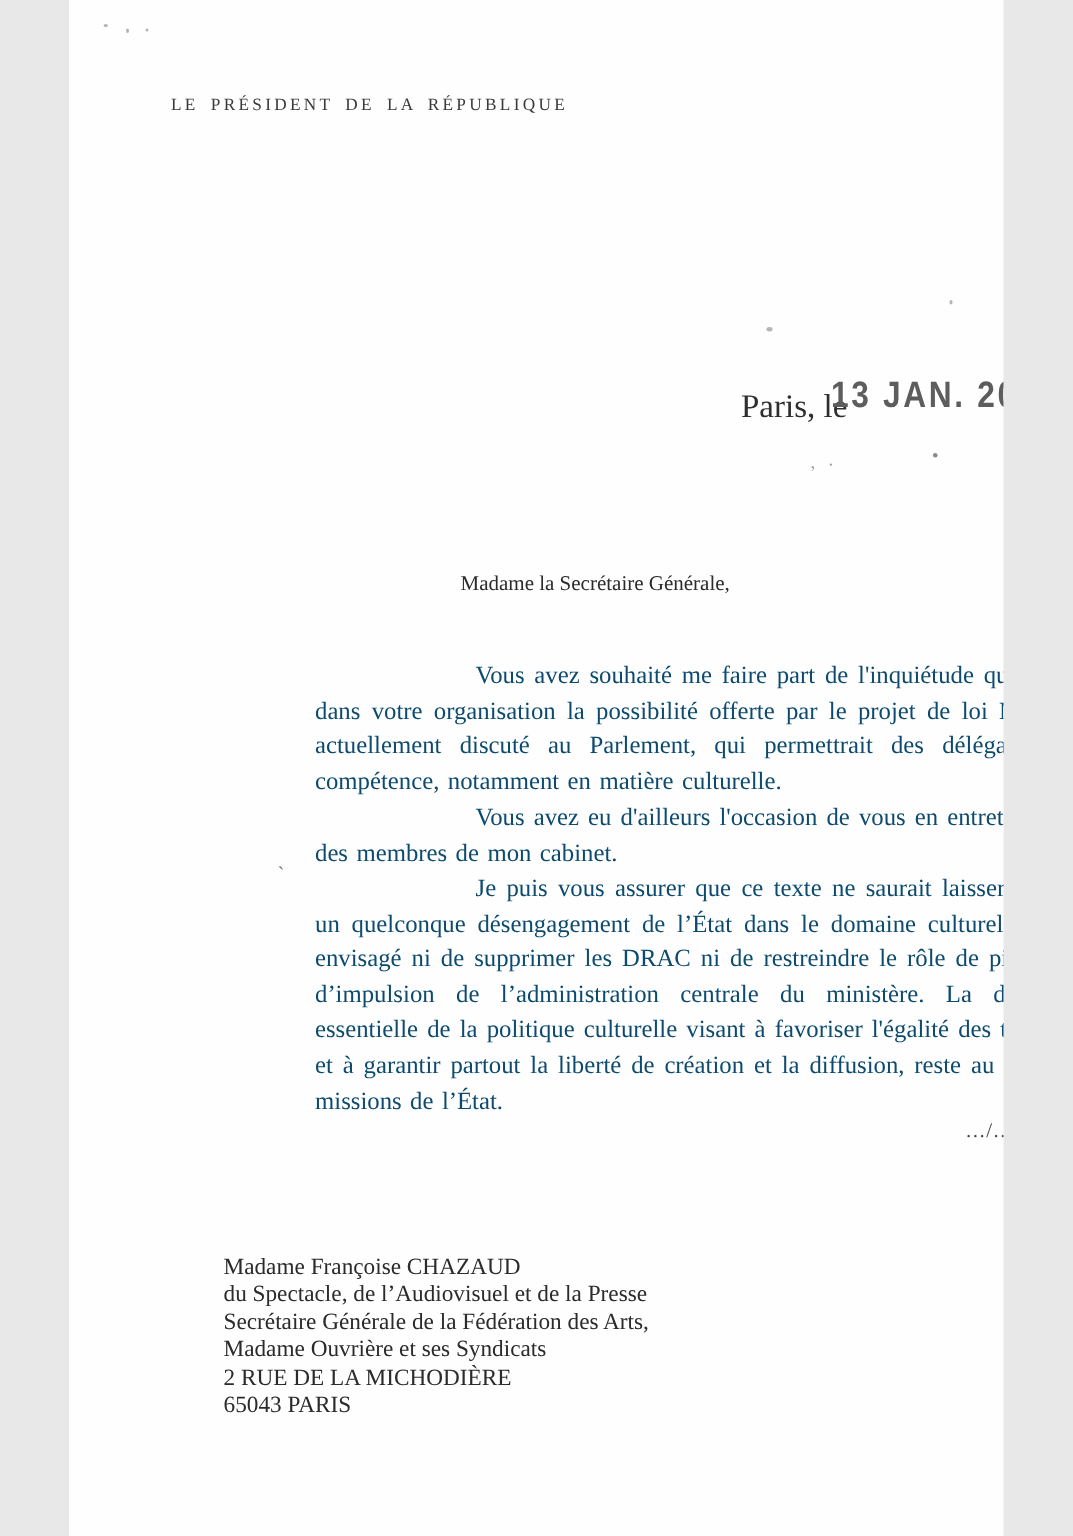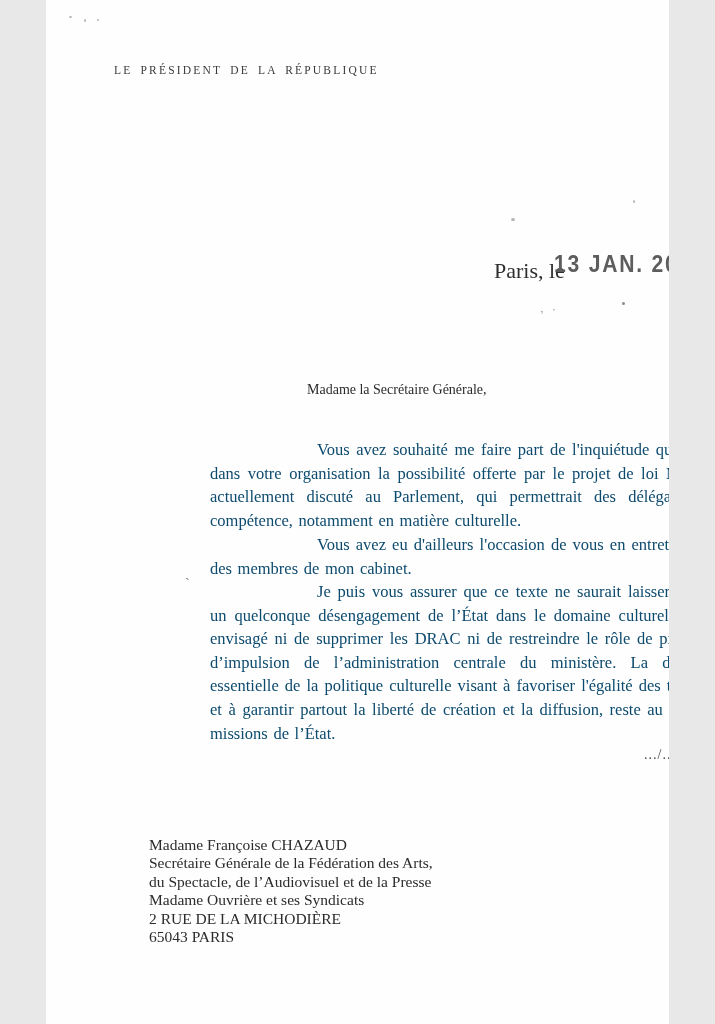--- a/index.html
+++ b/index.html
@@ -140,20 +140,20 @@
   <div class="grave-mark">`</div>
 
   <div class="para para-1">Vous avez souhaité me faire part de l'inquiétude que suscite dans votre organisation la possibilité offerte par le projet de loi MAPAM, actuellement discuté au Parlement, qui permettrait des délégations de compétence, notamment en matière culturelle.</div>
   <div class="para para-2">Vous avez eu d'ailleurs l'occasion de vous en entretenir avec des membres de mon cabinet.</div>
   <div class="para para-3">Je puis vous assurer que ce texte ne saurait laisser craindre un quelconque désengagement de l’État dans le domaine culturel. Il n’est envisagé ni de supprimer les DRAC ni de restreindre le rôle de pilotage et d’impulsion de l’administration centrale du ministère. La dimension essentielle de la politique culturelle visant à favoriser l'égalité des territoires et à garantir partout la liberté de création et la diffusion, reste au cœur des missions de l’État.</div>
 
   <div class="continuation">.../...</div>
 
   <div class="recipient">
     <div>Madame Françoise CHAZAUD</div>
+    <div>du Spectacle, de l’Audiovisuel et de la Presse</div>
     <div>Secrétaire Générale de la Fédération des Arts,</div>
-    <div>du Spectacle, de l’Audiovisuel et de la Presse</div>
     <div>Madame Ouvrière et ses Syndicats</div>
     <div>2 RUE DE LA MICHODIÈRE</div>
     <div>65043 PARIS</div>
   </div>
 
 </div>
 
 </body></html>

